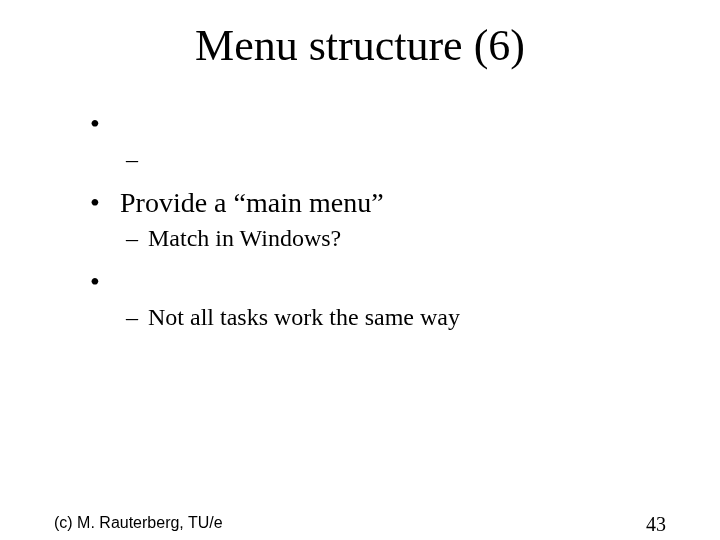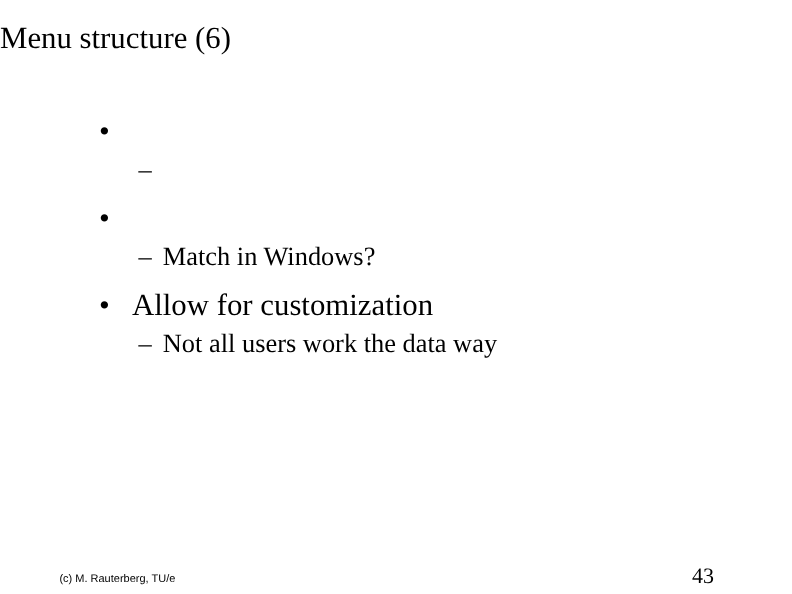--- a/index.html
+++ b/index.html
@@ -13,24 +13,25 @@
     position: relative;
     overflow: hidden;
   }
   .slide {
     width: 720px;
     height: 540px;
     position: relative;
     box-sizing: border-box;
   }
   .title {
-    font-size: 28px;
+    text-align: center;
+    font-size: 44px;
     font-weight: normal;
     margin-top: 20px;
-    margin-bottom: 52px;
+    margin-bottom: 37px;
   }
   .content {
     margin-left: 90px;
     margin-right: 40px;
   }
   .bullet-row {
     display: flex;
     align-items: baseline;
     font-size: 28px;
     margin-bottom: 6px;
@@ -49,25 +50,25 @@
   }
   .sub-dash {
     width: 22px;
     flex-shrink: 0;
   }
   .footer-left {
     position: absolute;
     left: 54px;
     bottom: 28px;
     font-family: Arial, Helvetica, sans-serif;
-    font-size: 10px;
+    font-size: 16px;
   }
   .footer-right {
     position: absolute;
-    right: 71px;
+    right: 54px;
     bottom: 24px;
     font-size: 20px;
   }
 </style>
 </head>
 <body>
 
 <div class="slide">
 
   <div class="title">Menu structure (6)</div>
@@ -76,33 +77,33 @@
 
     <div class="bullet-row">
       <span class="bullet-dot">•</span>
     </div>
     <div class="sub-row">
       <span class="sub-dash">–</span>
     </div>
 
     <div class="bullet-row">
       <span class="bullet-dot">•</span>
+      <span>Provide a “main menu”</span>
     </div>
     <div class="sub-row">
       <span class="sub-dash">–</span>
       <span>Match in Windows?</span>
     </div>
 
     <div class="bullet-row">
       <span class="bullet-dot">•</span>
-      <span>Allow for customization</span>
     </div>
     <div class="sub-row">
       <span class="sub-dash">–</span>
-      <span>Not all users work the data way</span>
+      <span>Not all tasks work the same way</span>
     </div>
 
   </div>
 
   <div class="footer-left">(c) M. Rauterberg, TU/e</div>
   <div class="footer-right">43</div>
 
 </div>
 
 </body></html>

